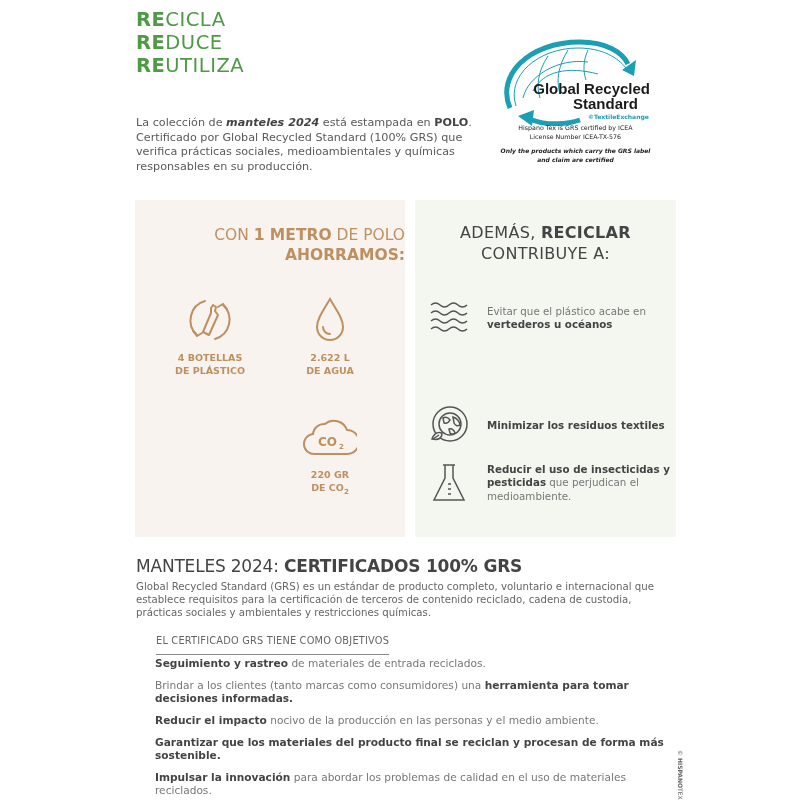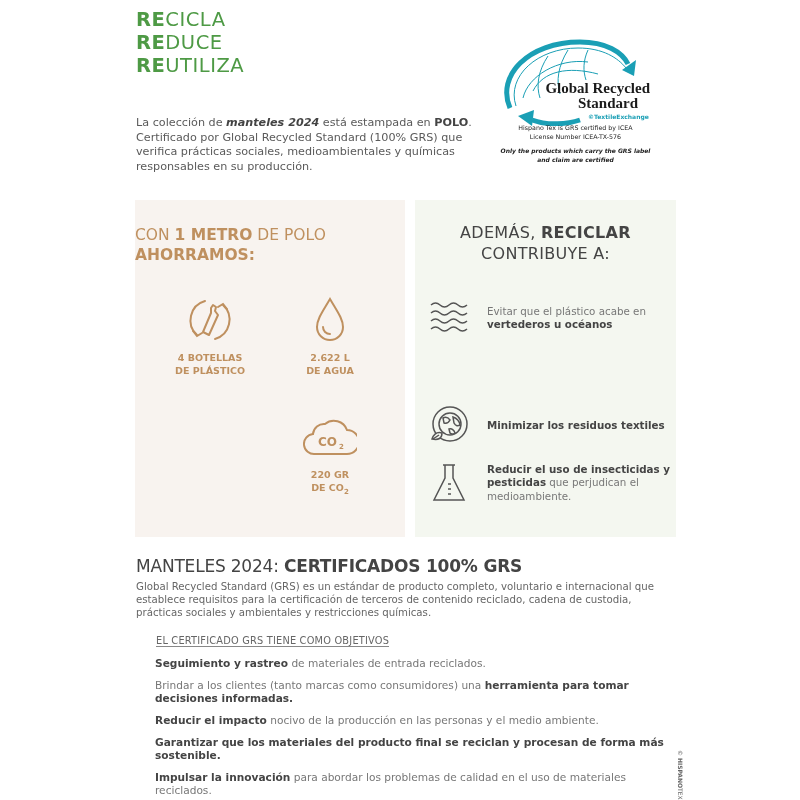--- a/index.html
+++ b/index.html
@@ -7,48 +7,48 @@
     body { position: relative; font-family: "DejaVu Sans", sans-serif; color: #555; }
 
     .re-block { position: absolute; left: 136px; top: 8px; font-family: "DejaVu Sans", sans-serif; font-size: 19.5px; line-height: 23px; color: #4e9a45; letter-spacing: 0.5px; }
     .re-line b { font-weight: bold; }
     .re-line span { font-weight: normal; margin-top: 17px; }
 
     .intro { position: absolute; left: 136px; top: 116px; width: 340px; font-size: 11.2px; line-height: 14.5px; color: #5a5a5a; }
     .intro b { color: #444; }
 
     .grs-logo { position: absolute; left: 488px; top: 36px; width: 180px; height: 140px; }
-    .grs-title { position: absolute; left: 40px; top: 45px; font-family: Liberation Serif, serif; font-weight: bold; font-size: 15px; line-height: 15px; color: #1b1b1b; text-align: right; width: 122px; }
+    .grs-title { position: absolute; left: 40px; top: 45px; font-family: Liberation Sans, sans-serif; font-weight: bold; font-size: 15px; line-height: 15px; color: #1b1b1b; text-align: right; width: 122px; }
     .grs-te { position: absolute; left: 100px; top: 77px; font-size: 6px; color: #1a9fb5; font-weight: bold; }
     .grs-info { position: absolute; left: 0; top: 88px; width: 175px; text-align: center; font-size: 6.3px; line-height: 8.5px; color: #222; }
     .grs-note { position: absolute; left: 0; top: 111px; width: 175px; text-align: center; font-size: 6px; line-height: 8.5px; color: #222; font-style: italic; font-weight: bold; }
 
     .panel { position: absolute; top: 200px; height: 337px; }
     .panel-left { left: 135px; width: 270px; background: #f8f3ef; }
     .panel-right { left: 415px; width: 261px; background: #f4f7f0; padding-left: 36px; }
 
-    .pl-title { position: absolute; left: 0; top: 25px; width: 100%; text-align: left; color: #bf905f; font-size: 15.5px; line-height: 20px; }
+    .pl-title { position: absolute; left: 0; top: 25px; width: 100%; text-align: right; color: #bf905f; font-size: 15.5px; line-height: 20px; padding-left: 11px; }
     .pl-title b { font-weight: bold; }
 
     .stat { position: absolute; width: 120px; text-align: center; }
     .stat svg { display: block; margin: 0 auto; }
     .stat-label { font-weight: bold; color: #bf905f; font-size: 9.5px; line-height: 13px; margin-top: 6px; }
 
     .pr-title { position: absolute; left: 0; top: 22px; width: 100%; text-align: center; color: #444; font-size: 16px; line-height: 21px; letter-spacing: 0.3px; }
     .pr-title b { font-weight: bold; }
 
     .benefit { position: absolute; left: 14px; width: 245px; display: flex; align-items: center; }
     .benefit .icon { width: 40px; height: 42px; flex: none; }
     .benefit .txt { margin-left: 18px; font-size: 10.3px; line-height: 13.5px; color: #777; }
     .benefit .txt b { color: #444; }
 
     .sec-title { position: absolute; left: 136px; top: 556px; font-size: 17px; line-height: 20px; color: #444; letter-spacing: -0.2px; }
     .sec-title b { font-weight: bold; }
     .sec-desc { position: absolute; left: 136px; top: 580px; width: 540px; font-size: 10.2px; line-height: 13px; color: #666; }
-    .obj-head { position: absolute; left: 156px; top: 635px; font-size: 9.8px; color: #666; border-bottom: 1px solid #888; padding-bottom: 0; letter-spacing: 0.2px; }
+    .obj-head { position: absolute; left: 156px; top: 635px; font-size: 9.8px; color: #666; border-bottom: 1px solid #888; padding-bottom: 8px; letter-spacing: 0.2px; }
     .objectives { position: absolute; left: 155px; top: 657px; width: 515px; }
     .obj { font-size: 10.6px; line-height: 13px; color: #777; margin-bottom: 9px; }
     .obj b { color: #444; }
 
     .copyright { position: absolute; left: 684px; top: 750px; transform: rotate(90deg); transform-origin: left top; font-size: 6px; color: #666; white-space: nowrap; }
     .copyright b { font-weight: bold; }
   </style>
 </head>
 <body>
 

